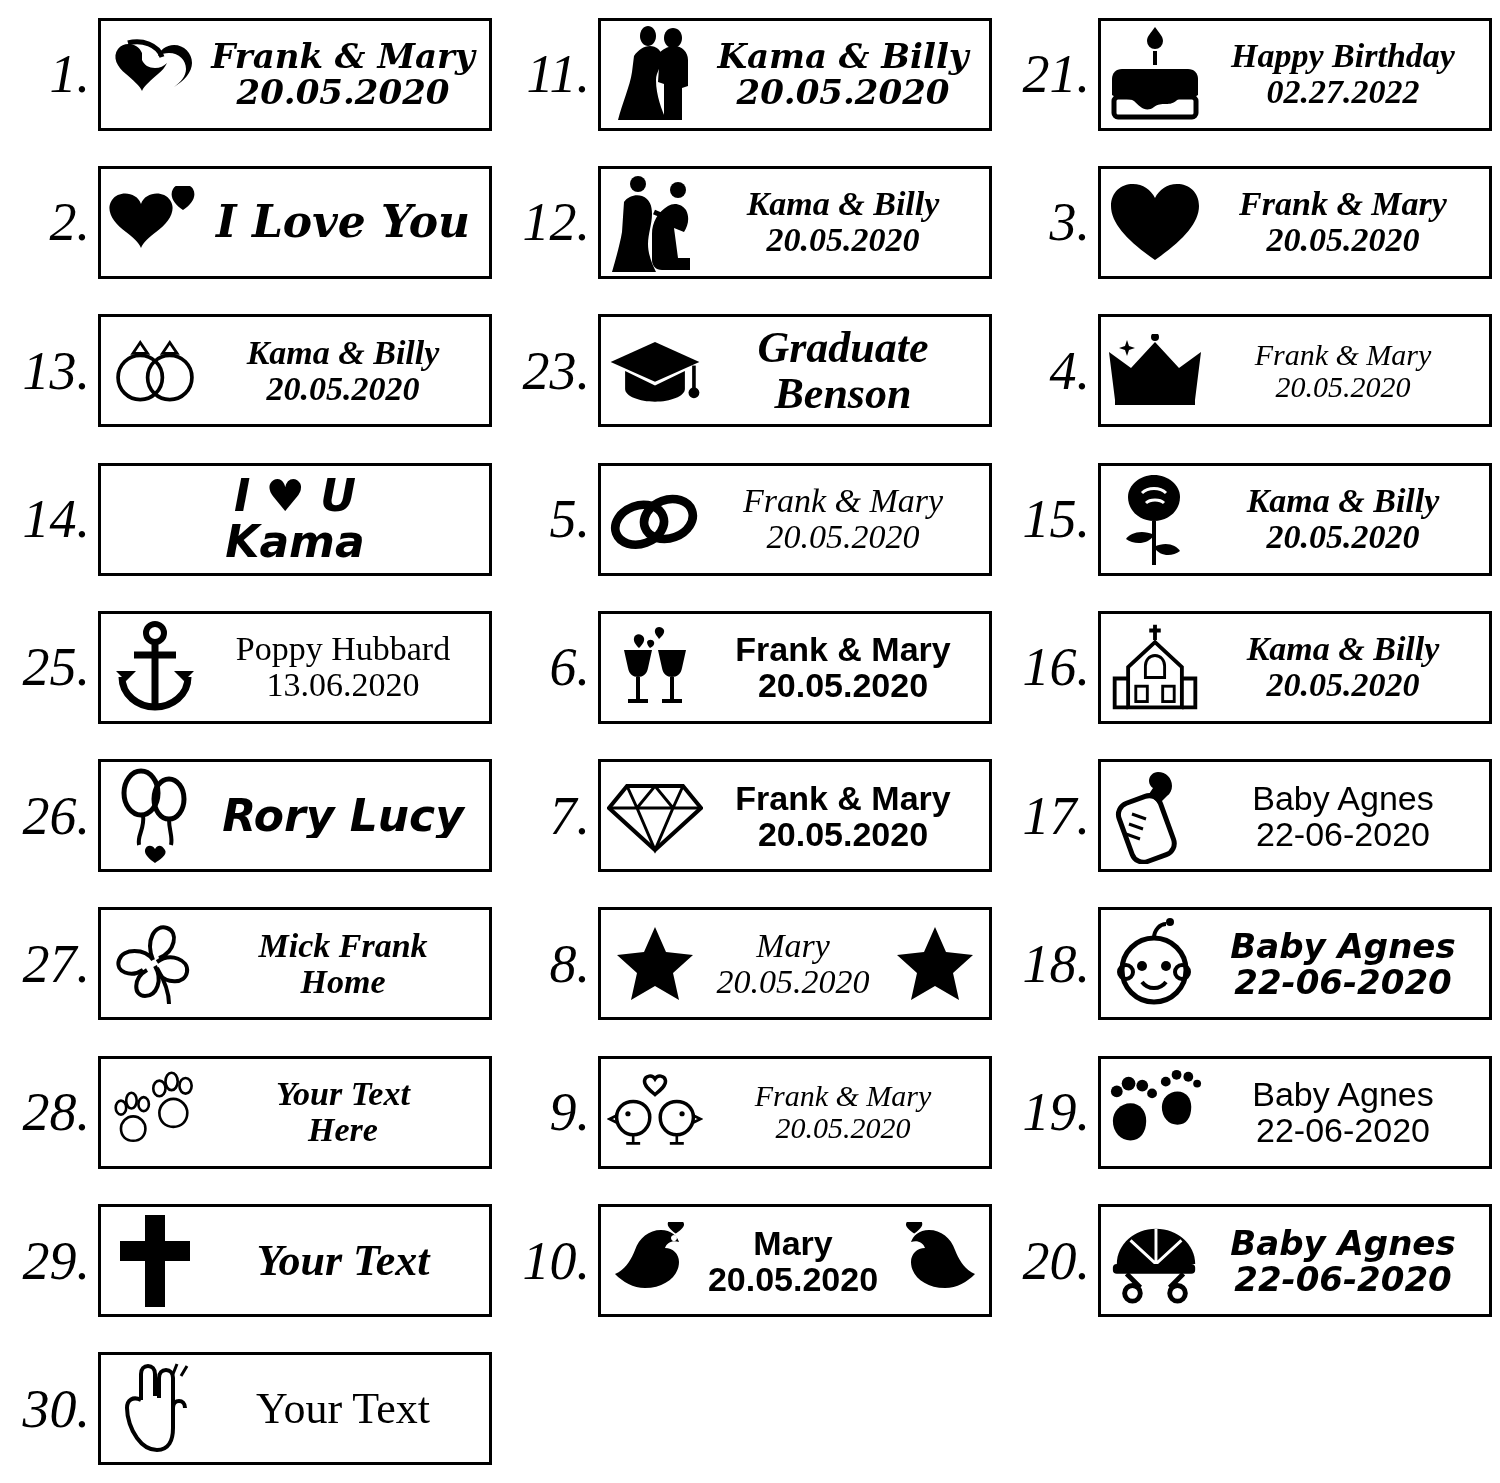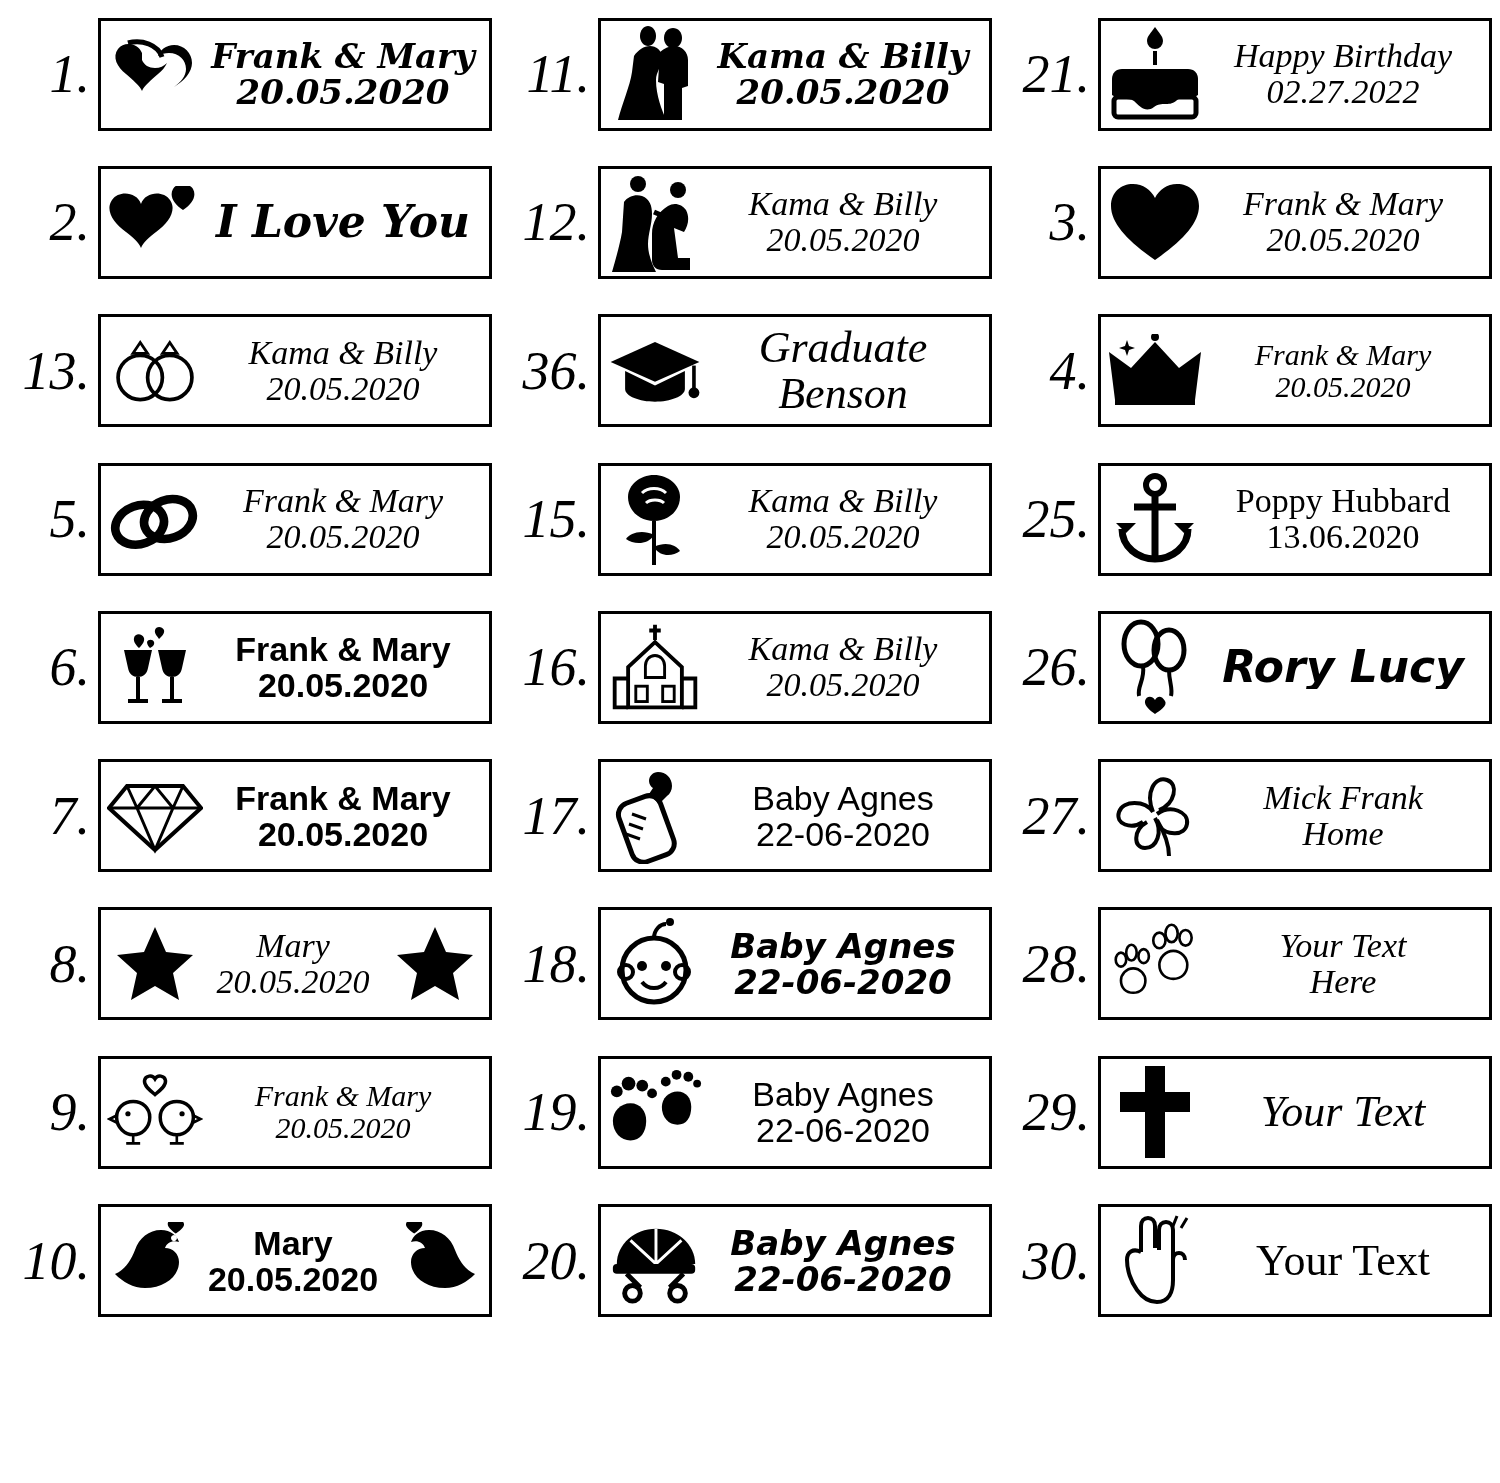--- a/index.html
+++ b/index.html
@@ -64,21 +64,21 @@
     align-items: center;
     justify-content: space-between;
     line-height: 1.0;
     overflow: hidden;
     padding: 0 4px;
   }
   .l1, .l2 { white-space: nowrap; color: #000; }
 
   
   .f-script { font-family: "DejaVu Serif", serif; font-style: italic; font-weight: bold; }
-  .f-script2 { font-family: "Liberation Serif", serif; font-style: italic; font-weight: normal; }
+  .f-script2 { font-family: "Liberation Serif", serif; font-style: italic; font-weight: bold; }
   .f-serif-i { font-family: "Liberation Serif", serif; font-style: italic; }
   .f-serif { font-family: "Liberation Serif", serif; }
   .f-sans { font-family: "Liberation Sans", sans-serif; }
   .f-sansb { font-family: "Liberation Sans", sans-serif; font-weight: bold; }
   .f-fat { font-family: "DejaVu Sans", sans-serif; font-weight: bold; font-style: italic; }
 
   .s-xl { font-size: 44px; }
   .s-lg { font-size: 44px; }
   .s-md { font-size: 34px; }
   .s-sm { font-size: 30px; }
@@ -198,21 +198,21 @@
             <path d="M60 22l8-12 8 12z" fill="none" stroke="#000" stroke-width="3"></path>
           </svg>
         </div>
         <div class="lines dual">
           <div class="l1 f-script2 s-md">Kama &amp; Billy</div>
           <div class="l2 f-script2 s-md">20.05.2020</div>
         </div>
       </div>
     </div>
     <div class="cell">
-      <div class="num">36.</div>
+      <div class="num">23.</div>
       <div class="plate">
         <div class="icon">
           <svg width="106" height="76" viewBox="0 0 106 76">
             <path d="M53 6L4 28l49 22 49-22z" fill="#000"></path>
             <path d="M20 38v20c0 8 16 14 33 14s33-6 33-14V38L53 54z" fill="#000"></path>
             <path d="M96 32v26" stroke="#000" stroke-width="4"></path>
             <circle cx="96" cy="62" r="6" fill="#000"></circle>
           </svg>
         </div>
         <div class="lines dual">
@@ -228,20 +228,29 @@
           <svg width="96" height="74" viewBox="0 0 96 74">
             <path d="M8 66h80l6-48-22 16L48 8 24 34 2 18z" fill="#000"></path>
             <rect x="8" y="62" width="80" height="9" fill="#000"></rect>
             <circle cx="48" cy="3" r="4" fill="#000"></circle>
             <path d="M20 6l2 6 6 2-6 2-2 6-2-6-6-2 6-2z" fill="#000"></path>
           </svg>
         </div>
         <div class="lines dual">
           <div class="l1 f-serif-i s-sm">Frank &amp; Mary</div>
           <div class="l2 f-serif-i s-sm">20.05.2020</div>
+        </div>
+      </div>
+    </div>
+    <div class="cell">
+      <div class="num">14.</div>
+      <div class="plate">
+        <div class="lines dual">
+          <div class="l1 f-fat s-xl">I ♥ U</div>
+          <div class="l2 f-fat s-xl">Kama</div>
         </div>
       </div>
     </div>
     <div class="cell">
       <div class="num">5.</div>
       <div class="plate">
         <div class="icon">
           <svg width="100" height="72" viewBox="0 0 100 72">
             <ellipse cx="34" cy="42" rx="26" ry="20" fill="none" stroke="#000" stroke-width="9" transform="rotate(-20 34 42)"></ellipse>
             <ellipse cx="64" cy="36" rx="26" ry="20" fill="none" stroke="#000" stroke-width="9" transform="rotate(-20 64 36)"></ellipse>

